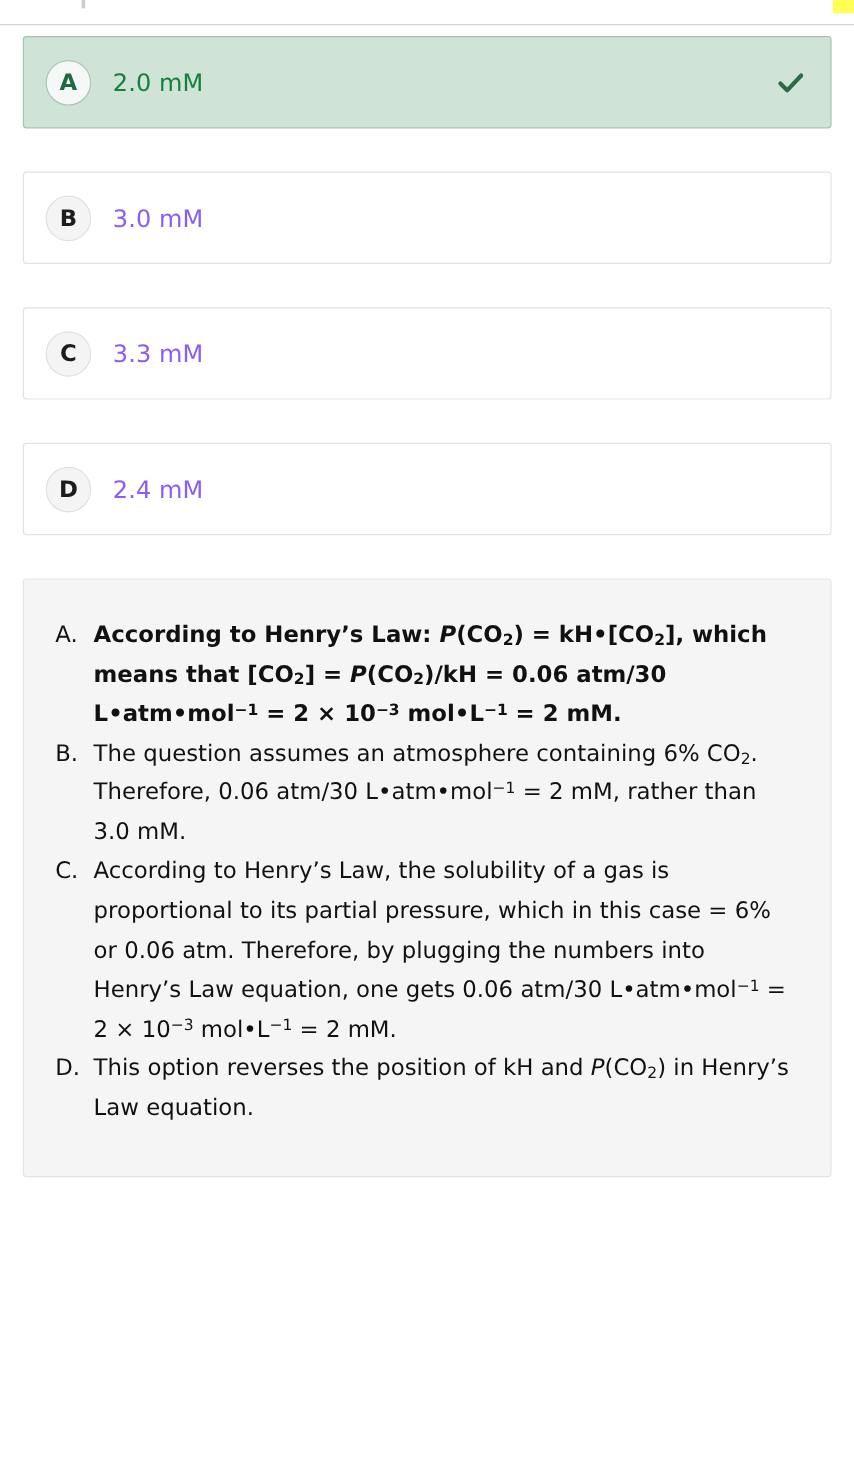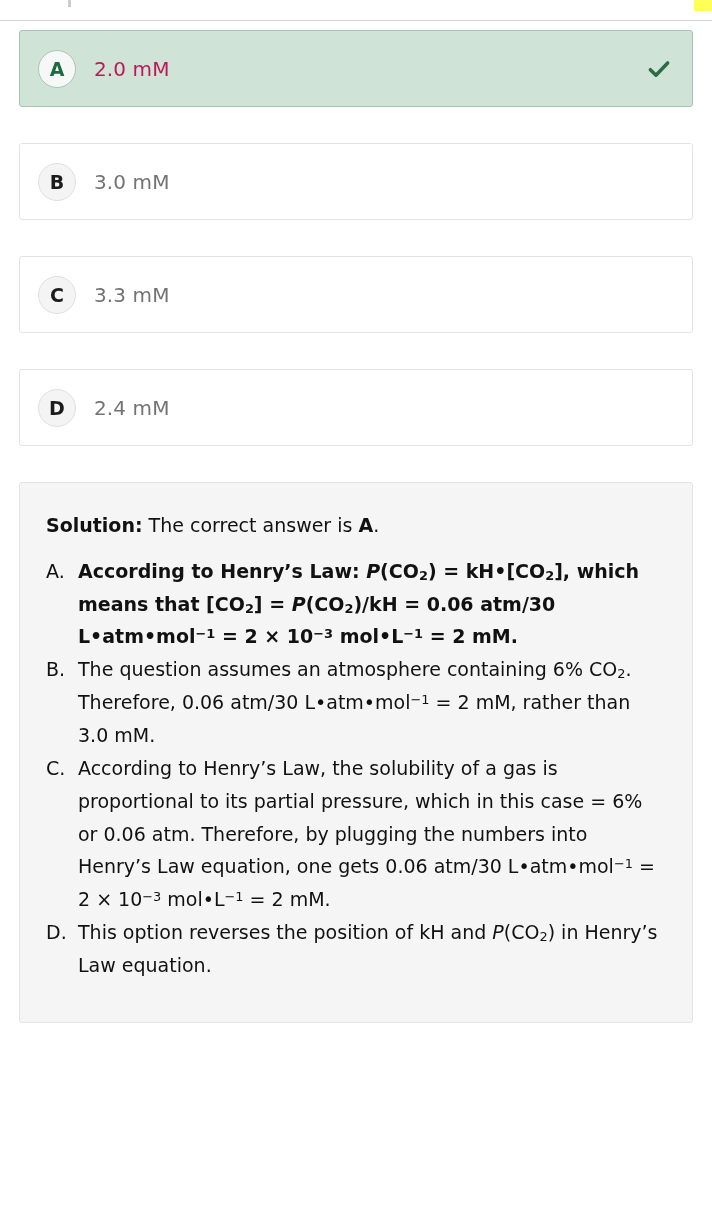--- a/index.html
+++ b/index.html
@@ -85,26 +85,26 @@
 
   .option.correct .opt-badge {
     background: #f6f8f7;
     border: 1px solid #a9c7b5;
     color: #1d6b40;
   }
 
   .opt-text {
     margin-left: 18px;
     font-size: 20px;
-    color: #737373;
+    color: #8b5cf6;
     letter-spacing: 0.1px;
   }
 
   .option.correct .opt-text {
-    color: #be185d;
+    color: #15803d;
   }
 
   .opt-spacer { flex: 1 1 auto; }
 
   .check-icon {
     flex: 0 0 auto;
     width: 26px;
     height: 26px;
     display: block;
   }
@@ -187,23 +187,20 @@
         <div class="opt-spacer"></div>
       </div>
       <div class="option">
         <div class="opt-badge">D</div>
         <div class="opt-text">2.4 mM</div>
         <div class="opt-spacer"></div>
       </div>
     </div>
 
   <div class="solution-panel">
-    <div class="solution-head">
-      <b>Solution:</b><span> The correct answer is </span><b>A</b><span>.</span>
-    </div>
     <ol class="expl">
         <li class="bold-item">
           <span class="expl-marker">A.</span>
           <span class="expl-body">According to Henry’s Law: <i>P</i>(CO<sub>2</sub>) = kH•[CO<sub>2</sub>], which means that [CO<sub>2</sub>] = <i>P</i>(CO<sub>2</sub>)/kH = 0.06 atm/30 L•atm•mol<sup>−1</sup> = 2 × 10<sup>−3</sup> mol•L<sup>−1</sup> = 2 mM.</span>
         </li>
         <li>
           <span class="expl-marker">B.</span>
           <span class="expl-body">The question assumes an atmosphere containing 6% CO<sub>2</sub>. Therefore, 0.06 atm/30 L•atm•mol<sup>−1</sup> = 2 mM, rather than 3.0 mM.</span>
         </li>
         <li>

